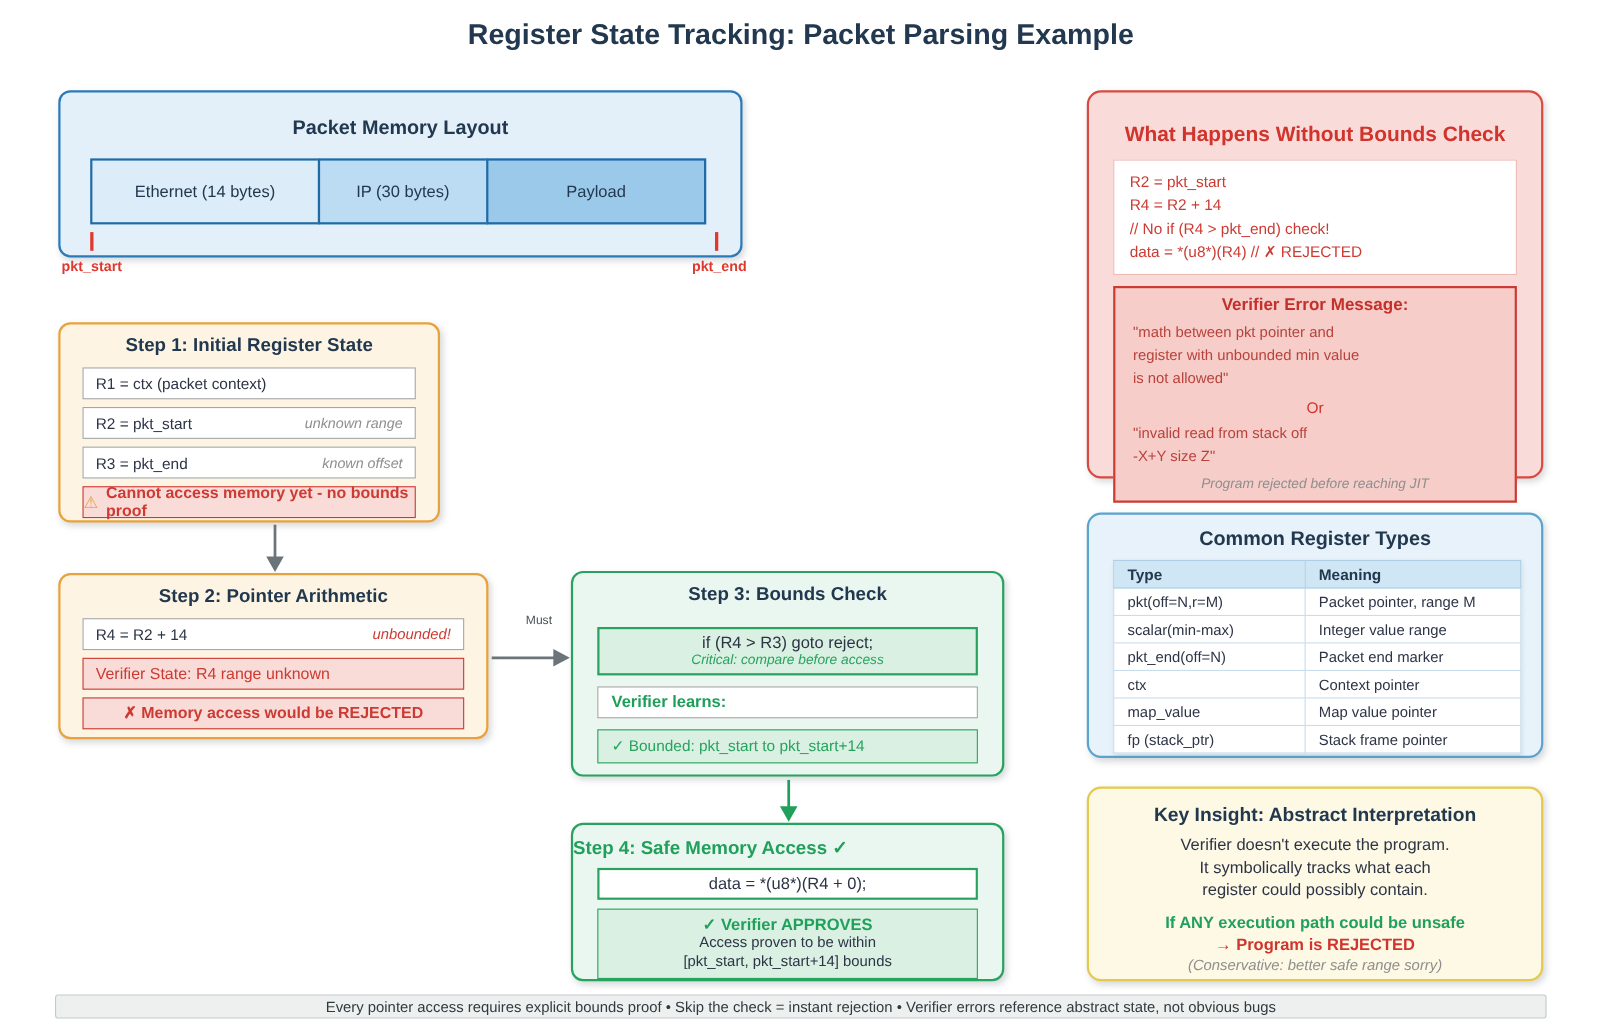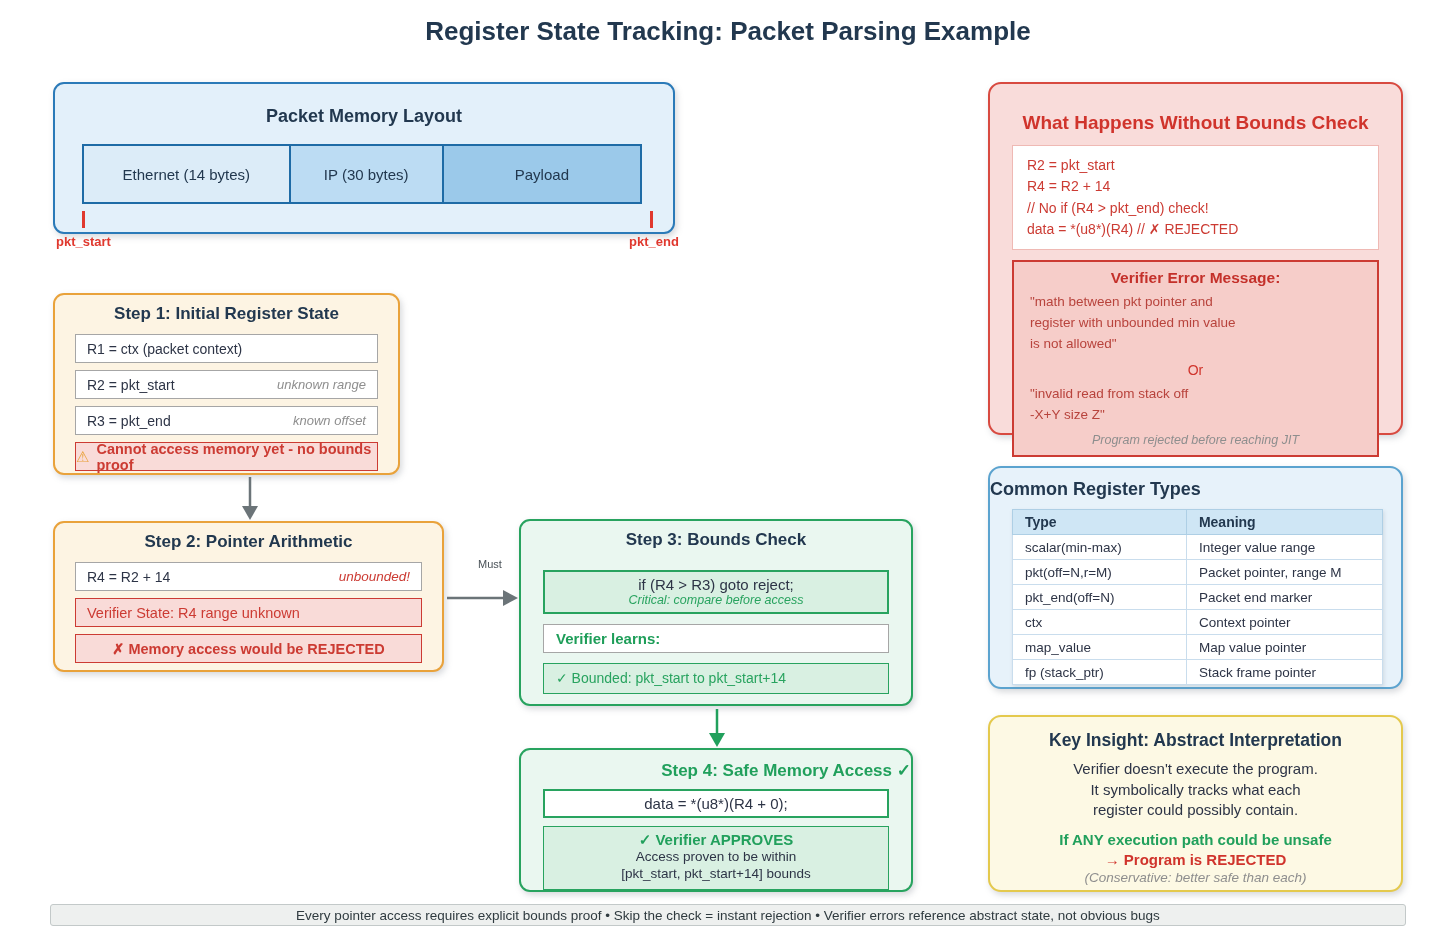--- a/index.html
+++ b/index.html
@@ -54,21 +54,21 @@
   .check-box { background:#d9f0e2; border:2px solid #28a35f; text-align:center;
     padding:4px 0 5px; margin-top:20px; }
   .code-line { font-size:15px; color:#2d3446; }
   .crit { font-style:italic; font-size:12.5px; color:#28a35f; }
   .learns-box { background:#fff; border:1px solid #a6a6a6; padding:5px 12px; margin-top:10px;
     font-weight:bold; color:#1e9e59; font-size:15px; }
   .bound-box { background:#d9f0e2; border:1.5px solid #28a35f; padding:5px 12px; margin-top:10px;
     font-size:14px; line-height:1.35; }
   .bound-state { color:#2d3446; }
   .bound-ok { color:#28a35f; }
-  .s4-title { margin-top:10px; text-align:right; font-weight:bold; font-size:17px; color:#21a05c; }
+  .s4-title { margin-top:10px; text-align:left; font-weight:bold; font-size:17px; color:#21a05c; }
   .data-box { background:#fff; border:2px solid #28a35f; text-align:center; height:29px;
     line-height:26px; margin-top:8px; font-size:15px; color:#2d3446; }
   .approve-box { background:#d9f0e2; border:1.5px solid #28a35f; text-align:center;
     margin-top:8px; padding:4px 0 6px; }
   .approves { color:#21a05c; font-weight:bold; font-size:15px; }
   .proof { font-size:13.5px; color:#2d3446; line-height:1.25; }
 
   
   #without { left:988px; top:82px; width:415px; height:353px; background:#f9dcda;
     border:2.5px solid #d84a40; border-radius:13px; }
@@ -77,21 +77,21 @@
     font-size:14px; color:#cc3b33; line-height:1.52; }
   .errbox { margin:10px 22px 0; background:#f6cdc9; border:2px solid #cc3b33; padding:7px 16px 8px; }
   .err-title { text-align:center; font-weight:bold; font-size:15.5px; color:#c4302a; margin-bottom:5px; }
   .err-line { font-size:13.5px; color:#b8433c; line-height:1.55; }
   .or-line { text-align:center; color:#d0342c; font-size:14px; margin:7px 0 6px; }
   .err-foot { text-align:center; font-style:italic; font-size:12.5px; color:#8e8e8e; margin-top:7px; }
 
   
   #regtypes { left:988px; top:466px; width:415px; height:223px; background:#e7f2fa;
     border:2px solid #5ba3cf; border-radius:13px; box-shadow:2px 3px 6px rgba(110,120,130,.28); }
-  .rt-title { margin-top:11px; text-align:left; font-weight:bold; font-size:18px; color:#22384f; }
+  .rt-title { margin-top:11px; text-align:center; font-weight:bold; font-size:18px; color:#22384f; }
   #regtypes table { margin:9px 22px 0; width:371px; border-collapse:collapse; background:#fff;
     font-size:13.5px; box-shadow:1px 2px 4px rgba(110,120,130,.2); }
   #regtypes th { background:#cfe6f5; color:#22384f; font-weight:bold; text-align:left;
     padding:4px 12px; border:1px solid #aecfe5; font-size:14px; }
   #regtypes td { padding:4.5px 12px; border:1px solid #c9dded; color:#2d3446; }
   #regtypes th:first-child, #regtypes td:first-child { width:47%; }
 
   
   #keyinsight { left:988px; top:715px; width:415px; height:177px; background:#fdf9e4;
     border:2px solid #e4c94d; border-radius:13px; }
@@ -214,26 +214,26 @@
   <div class="rt-title">Common Register Types</div>
   <table>
     <thead>
       <tr>
         <th>Type</th>
         <th>Meaning</th>
       </tr>
     </thead>
     <tbody>
       <tr>
+        <td>pkt(off=N,r=M)</td>
+        <td>Packet pointer, range M</td>
+      </tr>
+      <tr>
         <td>scalar(min-max)</td>
         <td>Integer value range</td>
-      </tr>
-      <tr>
-        <td>pkt(off=N,r=M)</td>
-        <td>Packet pointer, range M</td>
       </tr>
       <tr>
         <td>pkt_end(off=N)</td>
         <td>Packet end marker</td>
       </tr>
       <tr>
         <td>ctx</td>
         <td>Context pointer</td>
       </tr>
       <tr>
@@ -250,21 +250,21 @@
 
 <div class="panel" id="keyinsight">
   <div class="ki-title">Key Insight: Abstract Interpretation</div>
   <div class="ki-body">
     <div>Verifier doesn't execute the program.</div>
     <div>It symbolically tracks what each</div>
     <div>register could possibly contain.</div>
   </div>
   <div class="ki-unsafe">If ANY execution path could be unsafe</div>
   <div class="ki-reject">→ Program is REJECTED</div>
-  <div class="ki-note">(Conservative: better safe than each)</div>
+  <div class="ki-note">(Conservative: better safe range sorry)</div>
 </div>
 
 <div class="abs" id="footer">
   <span>Every pointer access requires explicit bounds proof • Skip the check = instant rejection • Verifier errors reference abstract state, not obvious bugs</span>
 </div>
 
 <svg class="arrow-svg" style="left:239px; top:477px;" width="22" height="44">
   <line x1="11" y1="0" x2="11" y2="31" stroke="#6b7478" stroke-width="2.5"></line>
   <polygon points="3,29 19,29 11,43" fill="#6b7478"></polygon>
 </svg>

